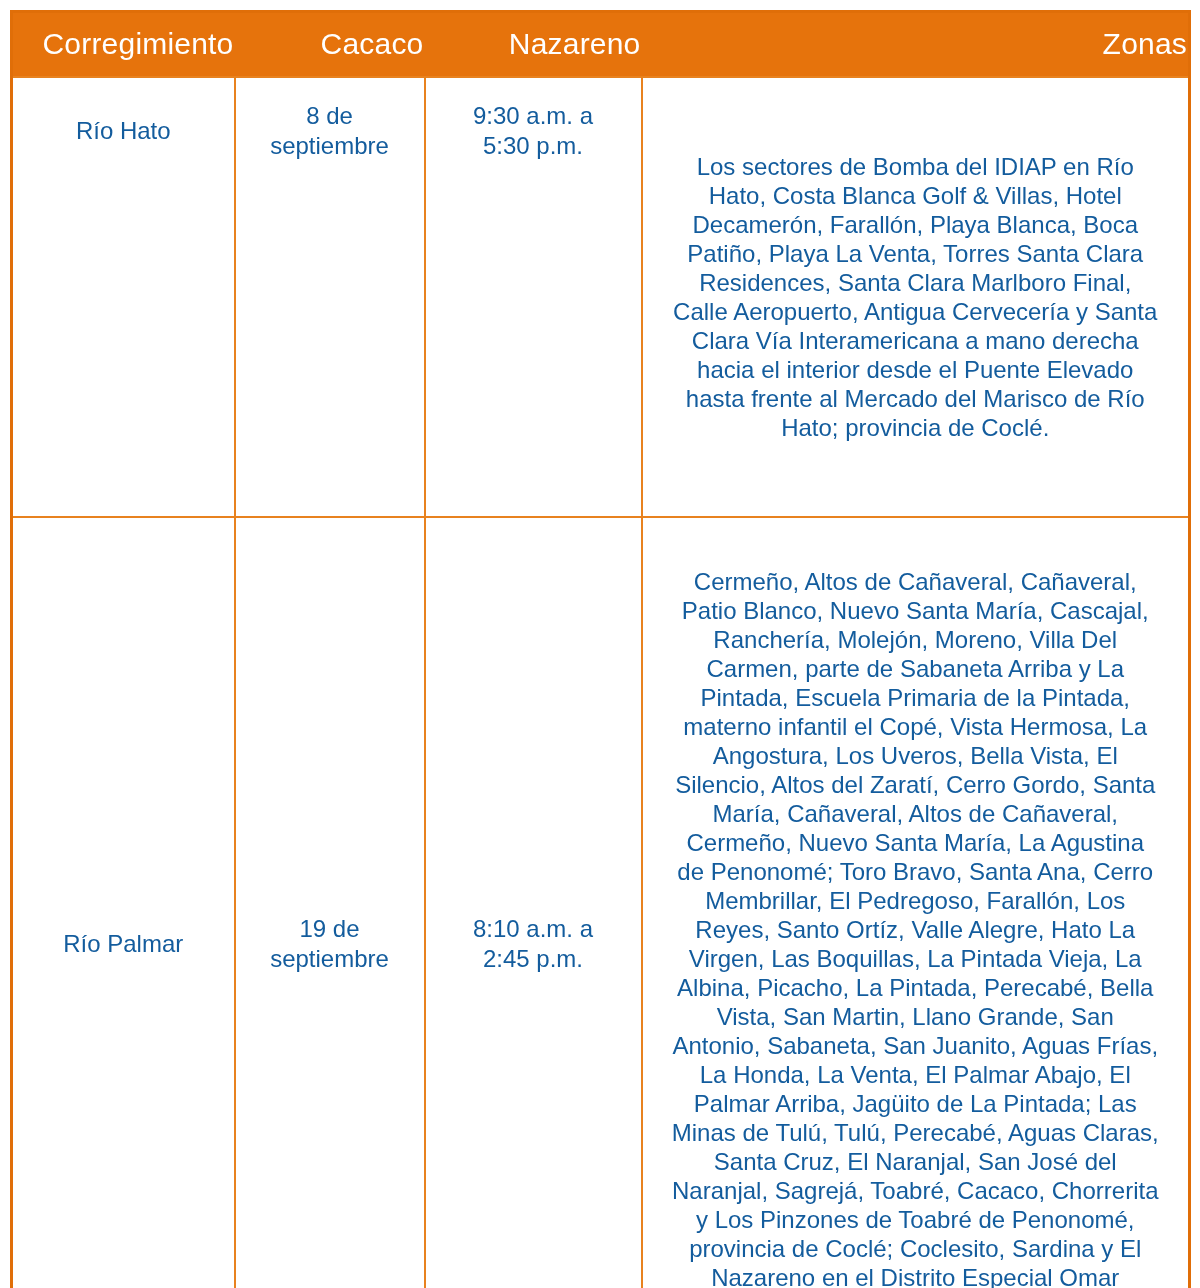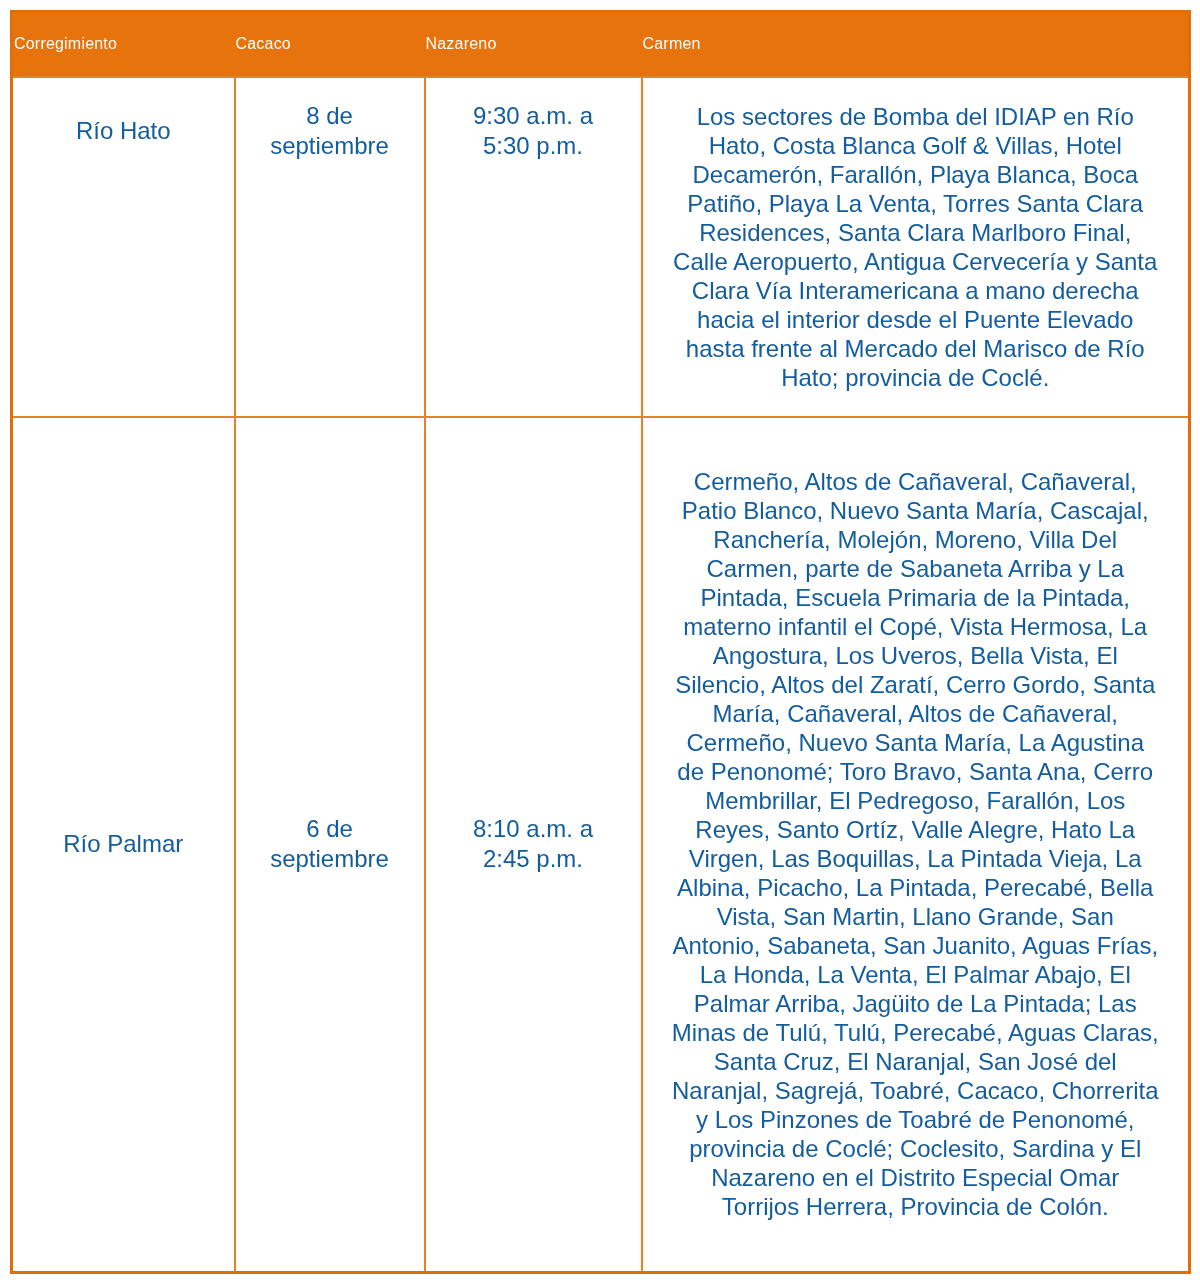--- a/index.html
+++ b/index.html
@@ -30,37 +30,37 @@
   }
   table.schedule {
     width: 1178px;
     border-collapse: collapse;
     table-layout: fixed;
     border: 3px solid var(--outer-border);
   }
   thead th {
     background: var(--header-bg);
     color: var(--header-text);
-    font-size: 16px;
+    font-size: 30px;
     font-weight: 400;
     height: 65px;
-    text-align: left;
+    text-align: right;
     vertical-align: middle;
     border: 0;
     letter-spacing: 0.2px;
   }
   tbody td {
     border: 2px solid var(--border);
     color: var(--body-text);
     font-size: 24px;
     line-height: 29px;
     text-align: center;
     background: #FFFFFF;
   }
-  tr.row-1 { height: 340px; }
+  tr.row-1 { height: 440px; }
   tr.row-2 { height: 856px; }
   
   tr.row-1 td.info-cell { vertical-align: top; }
   tr.row-1 td.info-cell .cellbox {
     height: 104px;
     display: flex;
     align-items: center;
     justify-content: center;
   }
   tr.row-2 td.info-cell { vertical-align: middle; }
@@ -90,21 +90,21 @@
       <col style="width:223px">
       <col style="width:190px">
       <col style="width:217px">
       <col style="width:548px">
     </colgroup>
     <thead>
       <tr>
         <th>Corregimiento</th>
         <th>Cacaco</th>
         <th>Nazareno</th>
-        <th>Carmen</th>
+        <th>Zonas</th>
       </tr>
     </thead>
     <tbody>
       <tr class="row-1">
         <td class="info-cell cell-corregimiento">
           <div class="cellbox">
             <span>Río Hato</span>
           </div>
         </td>
         <td class="info-cell">
@@ -119,21 +119,21 @@
         </td>
         <td class="zonas-cell">
           <span>Los sectores de Bomba del IDIAP en Río Hato, Costa Blanca Golf &amp; Villas, Hotel Decamerón, Farallón, Playa Blanca, Boca Patiño, Playa La Venta, Torres Santa Clara Residences, Santa Clara Marlboro Final, Calle Aeropuerto, Antigua Cervecería y Santa Clara Vía Interamericana a mano derecha hacia el interior desde el Puente Elevado hasta frente al Mercado del Marisco de Río Hato; provincia de Coclé.</span>
         </td>
       </tr>
       <tr class="row-2">
         <td class="info-cell cell-corregimiento">
           <span>Río Palmar</span>
         </td>
         <td class="info-cell">
-          <span>6 de septiembre</span>
+          <span>19 de septiembre</span>
         </td>
         <td class="info-cell">
           <span>8:10 a.m. a 2:45 p.m.</span>
         </td>
         <td class="zonas-cell">
           <span>Cermeño, Altos de Cañaveral, Cañaveral, Patio Blanco, Nuevo Santa María, Cascajal, Ranchería, Molejón, Moreno, Villa Del Carmen, parte de Sabaneta Arriba y La Pintada, Escuela Primaria de la Pintada, materno infantil el Copé, Vista Hermosa, La Angostura, Los Uveros, Bella Vista, El Silencio, Altos del Zaratí, Cerro Gordo, Santa María, Cañaveral, Altos de Cañaveral, Cermeño, Nuevo Santa María, La Agustina de Penonomé; Toro Bravo, Santa Ana, Cerro Membrillar, El Pedregoso, Farallón, Los Reyes, Santo Ortíz, Valle Alegre, Hato La Virgen, Las Boquillas, La Pintada Vieja, La Albina, Picacho, La Pintada, Perecabé, Bella Vista, San Martin, Llano Grande, San Antonio, Sabaneta, San Juanito, Aguas Frías, La Honda, La Venta, El Palmar Abajo, El Palmar Arriba, Jagüito de La Pintada; Las Minas de Tulú, Tulú, Perecabé, Aguas Claras, Santa Cruz, El Naranjal, San José del Naranjal, Sagrejá, Toabré, Cacaco, Chorrerita y Los Pinzones de Toabré de Penonomé, provincia de Coclé; Coclesito, Sardina y El Nazareno en el Distrito Especial Omar Torrijos Herrera, Provincia de Colón.</span>
         </td>
       </tr>
     </tbody>
   </table>

